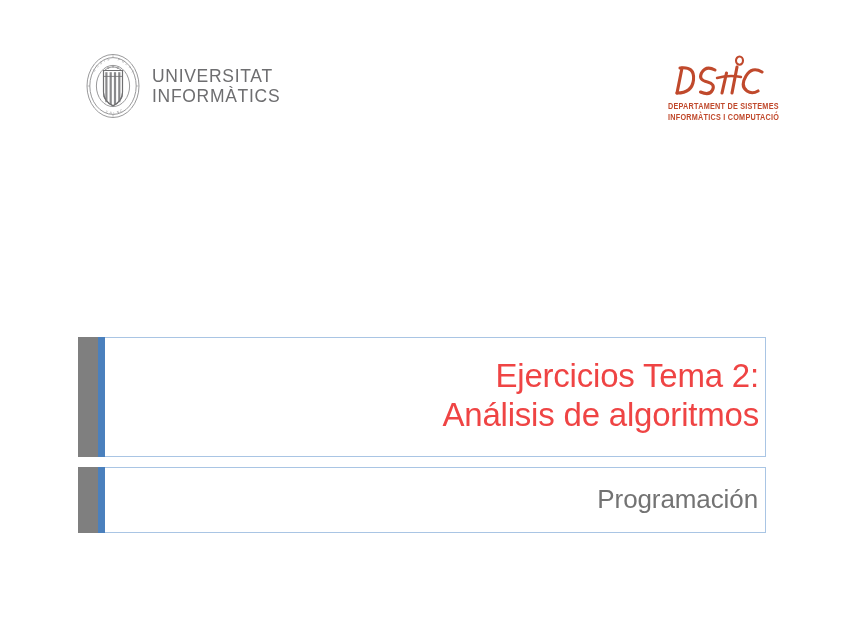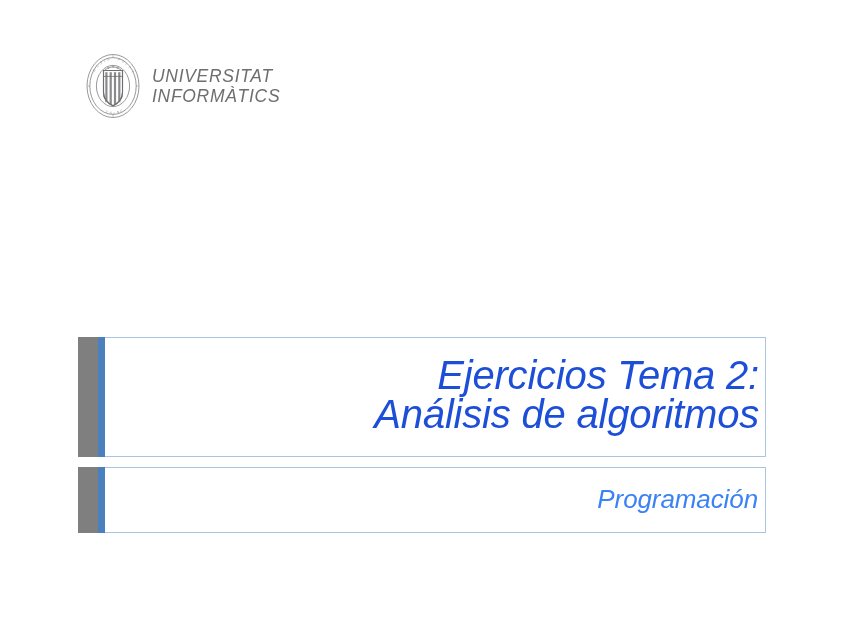--- a/index.html
+++ b/index.html
@@ -12,21 +12,20 @@
     height: 636px;
     font-family: "Liberation Sans", sans-serif;
     overflow: hidden;
     position: relative;
   }
 
   .slide {
     position: absolute;
     inset: 0;
     background: #ffffff;
-    font-style: italic;
   }
 
   
   .upv-logo {
     position: absolute;
     left: 84px;
     top: 52px;
     display: flex;
     align-items: center;
     gap: 10px;
@@ -102,38 +101,38 @@
   }
 
   #title-block {
     left: 78px;
     top: 337px;
     width: 688px;
     height: 120px;
   }
   #title-block .panel { padding: 0 6px 4px 0; }
   .title-text {
-    color: #1d4ed8;
-    font-size: 40px;
+    color: #ef4444;
+    font-size: 33px;
     line-height: 39px;
     text-align: right;
     font-weight: 400;
     white-space: pre-line;
     letter-spacing: -0.2px;
   }
 
   #subtitle-block {
     left: 78px;
     top: 467px;
     width: 688px;
     height: 66px;
   }
   #subtitle-block .panel { padding: 0 7px 2px 0; }
   .subtitle-text {
-    color: #3b82f6;
+    color: #737373;
     font-size: 26px;
     line-height: 30px;
     text-align: right;
     font-weight: 400;
     letter-spacing: -0.1px;
   }
 </style>
 </head>
 <body>
 
@@ -189,20 +188,45 @@
           <path d="M23.4 14.8 l1.6 2.2 M29 13.4 l0 2.6 M34.6 14.8 l-1.6 2.2"></path>
         </g>
       </svg>
     </span>
     <div class="upv-words">
       <div class="line">UNIVERSITAT</div>
       <div class="line">INFORMÀTICS</div>
     </div>
   </div>
 
+  <div class="dsic-logo">
+    <span>
+      <svg class="dsic-mark" viewBox="0 0 100 44" xmlns="http://www.w3.org/2000/svg">
+        <g fill="none" stroke="#c0492c" stroke-width="3.1" stroke-linecap="round">
+
+          <path d="M7 38 L12 13"></path>
+          <path d="M10 13 q15 -2 13.5 12 q-1.5 13 -16.5 13"></path>
+
+          <path d="M45 15 q-9 -5 -13.5 3 q-3.5 7 6 9 q8 2 5 8 q-3 6 -12 2"></path>
+
+          <path d="M52 38 L56.5 18"></path>
+
+          <path d="M62 38 L67 12"></path>
+
+          <path d="M92 17 q-10 -6 -16 4 q-6 10 1 15 q5 3.5 11 0"></path>
+        </g>
+
+        <path d="M47 23 q12 -3.5 24 -1" fill="none" stroke="#c0492c" stroke-width="2.4" stroke-linecap="round"></path>
+
+        <ellipse cx="69.5" cy="5.6" rx="3.5" ry="4.1" fill="none" stroke="#c0492c" stroke-width="2.1"></ellipse>
+      </svg>
+    </span>
+    <div class="dsic-sub">DEPARTAMENT DE SISTEMES</div>
+    <div class="dsic-sub">INFORMÀTICS I COMPUTACIÓ</div>
+  </div>
 
   <div class="block" id="title-block">
     <div class="gray-bar"></div>
     <div class="blue-bar"></div>
     <div class="panel">
       <div class="title-text">Ejercicios Tema 2:
 Análisis de algoritmos</div>
     </div>
   </div>
 

